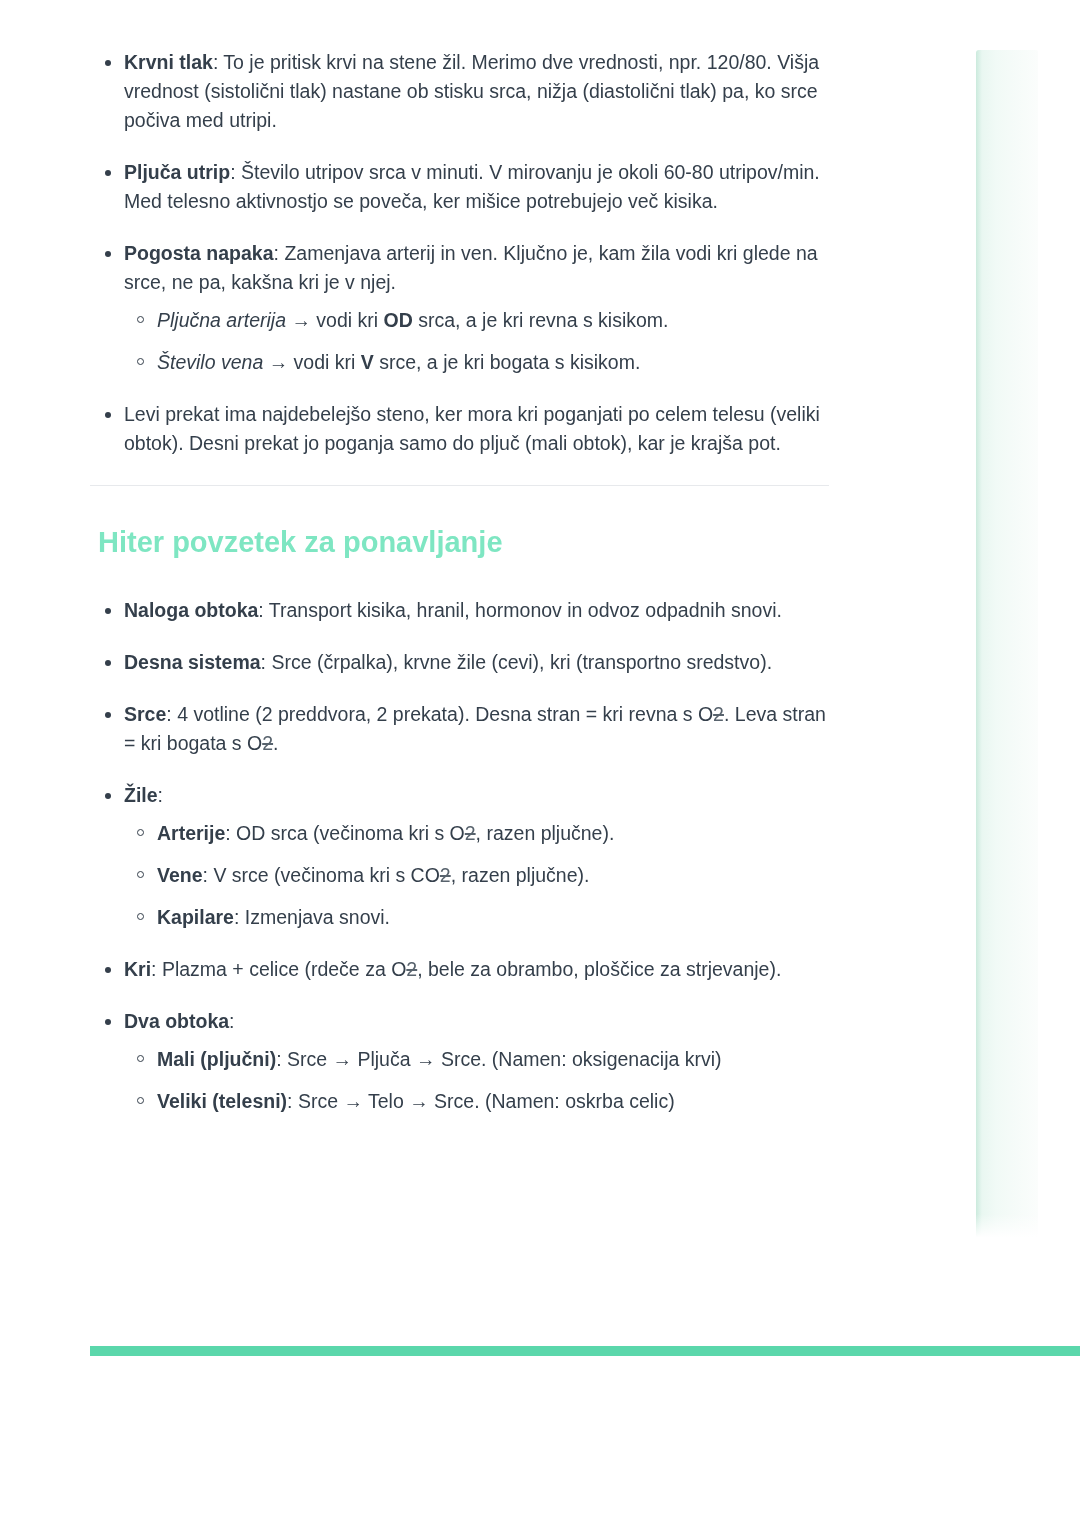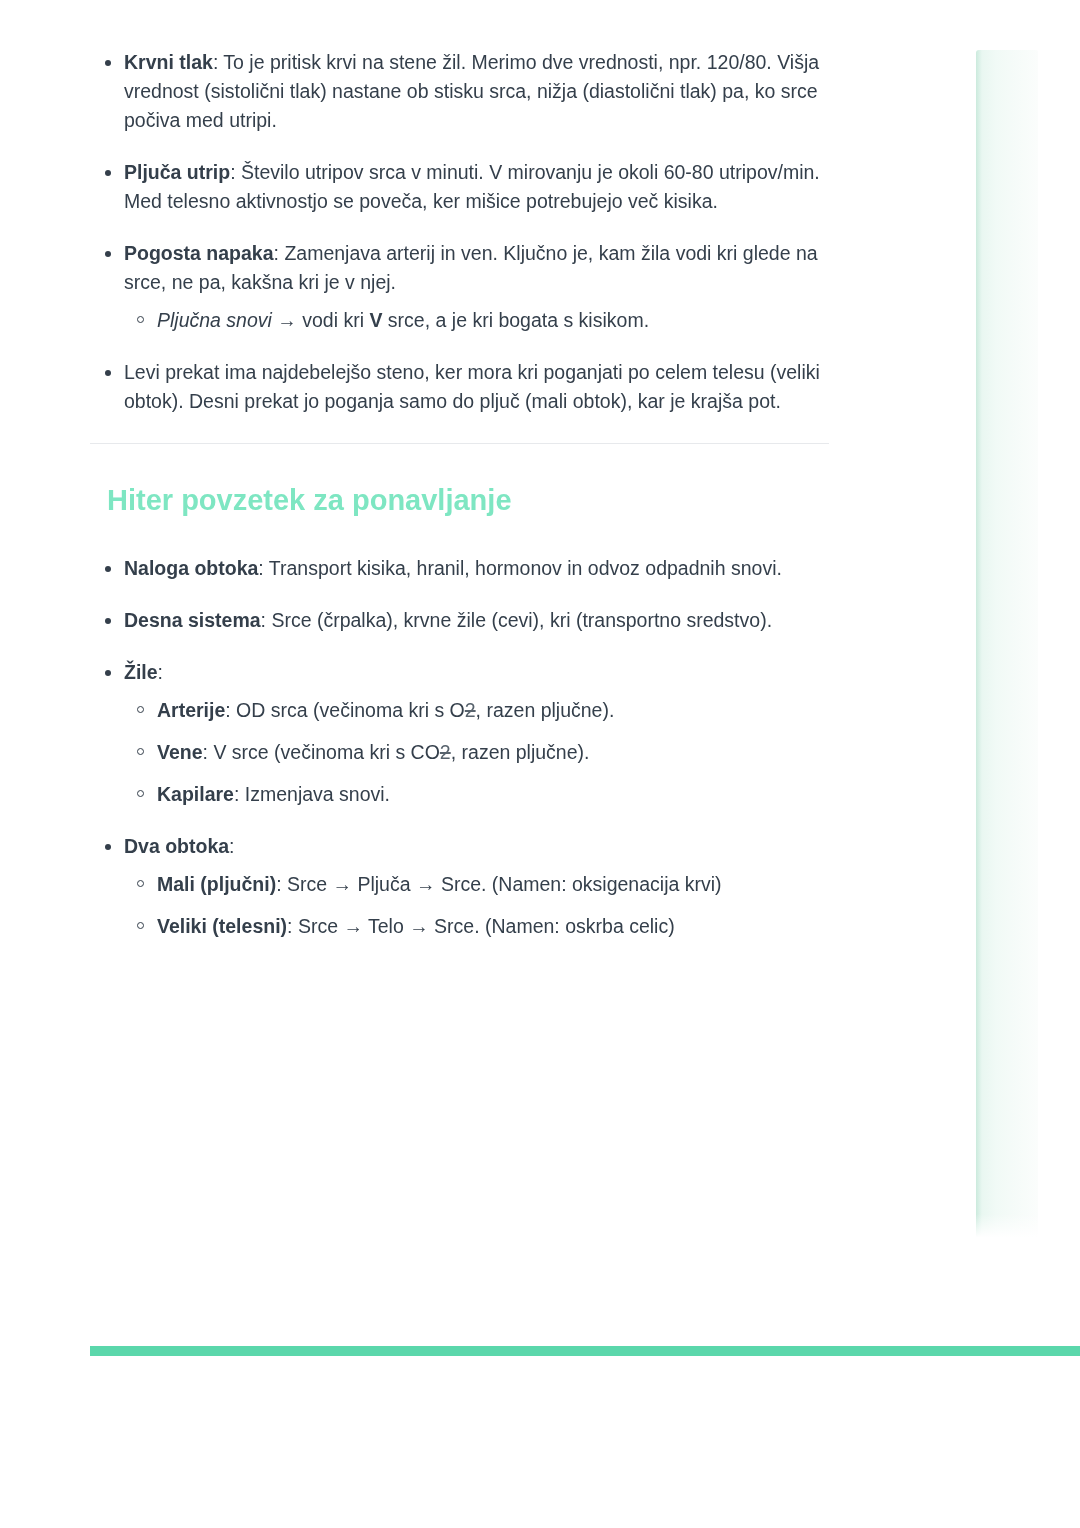--- a/index.html
+++ b/index.html
@@ -65,21 +65,21 @@
     text-decoration-thickness: 1.5px;
     color: #58636d;
   }
   .divider {
     border: 0;
     border-top: 1px solid var(--divider, #e7e9ec);
     width: 739px;
     margin: 27px 0 0 0;
   }
   .heading {
-    margin: 39px 0 0 17px;
+    margin: 39px 0 0 8px;
     font-size: 29px;
     line-height: 34px;
     font-weight: bold;
     color: var(--accent, #7ee6c2);
   }
   .summary-list { margin-top: 37px !important; }
   .footer {
     position: absolute;
     top: 1441px;
     right: 72px;
@@ -107,53 +107,62 @@
         <li class="li-main">
           <div class="li-text"><span class="run-b">Krvni tlak</span><span class="run">: To je pritisk krvi na stene žil. Merimo dve vrednosti, npr. 120/80. Višja vrednost (sistolični tlak) nastane ob stisku srca, nižja (diastolični tlak) pa, ko srce počiva med utripi.</span></div>
         </li>
         <li class="li-main">
           <div class="li-text"><span class="run-b">Pljuča utrip</span><span class="run">: Število utripov srca v minuti. V mirovanju je okoli 60-80 utripov/min. Med telesno aktivnostjo se poveča, ker mišice potrebujejo več kisika.</span></div>
         </li>
         <li class="li-main">
           <div class="li-text"><span class="run-b">Pogosta napaka</span><span class="run">: Zamenjava arterij in ven. Ključno je, kam žila vodi kri glede na srce, ne pa, kakšna kri je v njej.</span></div>
           <ul class="sub-list">
             <li class="li-sub">
-              <div class="li-text"><span class="run-i">Pljučna snovi</span><span class="run"> → vodi kri </span><span class="run-b">V</span><span class="run"> srce, a je kri bogata s kisikom.</span></div>
+              <div class="li-text"><span class="run-i">Pljučna arterija</span><span class="run"> → vodi kri </span><span class="run-b">OD</span><span class="run"> srca, a je kri revna s kisikom.</span></div>
+            </li>
+            <li class="li-sub">
+              <div class="li-text"><span class="run-i">Število vena</span><span class="run"> → vodi kri </span><span class="run-b">V</span><span class="run"> srce, a je kri bogata s kisikom.</span></div>
             </li>
           </ul>
         </li>
         <li class="li-main">
           <div class="li-text"><span class="run">Levi prekat ima najdebelejšo steno, ker mora kri poganjati po celem telesu (veliki obtok). Desni prekat jo poganja samo do pljuč (mali obtok), kar je krajša pot.</span></div>
         </li>
       </ul>
 
     <hr class="divider">
 
     <h2 class="heading">Hiter povzetek za ponavljanje</h2>
 
     <ul class="main-list summary-list">
         <li class="li-main">
           <div class="li-text"><span class="run-b">Naloga obtoka</span><span class="run">: Transport kisika, hranil, hormonov in odvoz odpadnih snovi.</span></div>
         </li>
         <li class="li-main">
           <div class="li-text"><span class="run-b">Desna sistema</span><span class="run">: Srce (črpalka), krvne žile (cevi), kri (transportno sredstvo).</span></div>
         </li>
         <li class="li-main">
+          <div class="li-text"><span class="run-b">Srce</span><span class="run">: 4 votline (2 preddvora, 2 prekata). Desna stran = kri revna s O</span><span class="run-s">2</span><span class="run">. Leva stran = kri bogata s O</span><span class="run-s">2</span><span class="run">.</span></div>
+        </li>
+        <li class="li-main">
           <div class="li-text"><span class="run-b">Žile</span><span class="run">:</span></div>
           <ul class="sub-list">
             <li class="li-sub">
               <div class="li-text"><span class="run-b">Arterije</span><span class="run">: OD srca (večinoma kri s O</span><span class="run-s">2</span><span class="run">, razen pljučne).</span></div>
             </li>
             <li class="li-sub">
               <div class="li-text"><span class="run-b">Vene</span><span class="run">: V srce (večinoma kri s CO</span><span class="run-s">2</span><span class="run">, razen pljučne).</span></div>
             </li>
             <li class="li-sub">
               <div class="li-text"><span class="run-b">Kapilare</span><span class="run">: Izmenjava snovi.</span></div>
             </li>
           </ul>
+        </li>
+        <li class="li-main">
+          <div class="li-text"><span class="run-b">Kri</span><span class="run">: Plazma + celice (rdeče za O</span><span class="run-s">2</span><span class="run">, bele za obrambo, ploščice za strjevanje).</span></div>
         </li>
         <li class="li-main">
           <div class="li-text"><span class="run-b">Dva obtoka</span><span class="run">:</span></div>
           <ul class="sub-list">
             <li class="li-sub">
               <div class="li-text"><span class="run-b">Mali (pljučni)</span><span class="run">: Srce → Pljuča → Srce. (Namen: oksigenacija krvi)</span></div>
             </li>
             <li class="li-sub">
               <div class="li-text"><span class="run-b">Veliki (telesni)</span><span class="run">: Srce → Telo → Srce. (Namen: oskrba celic)</span></div>
             </li>

